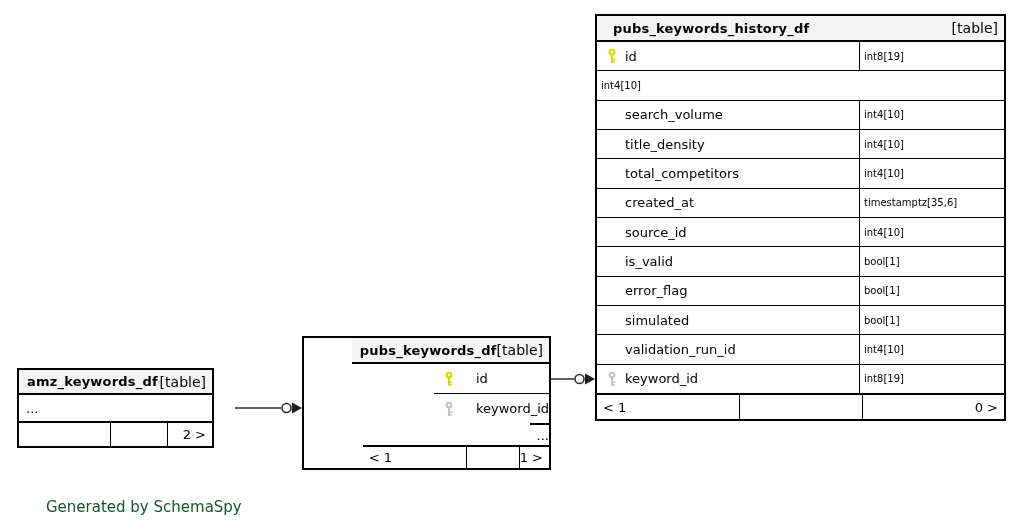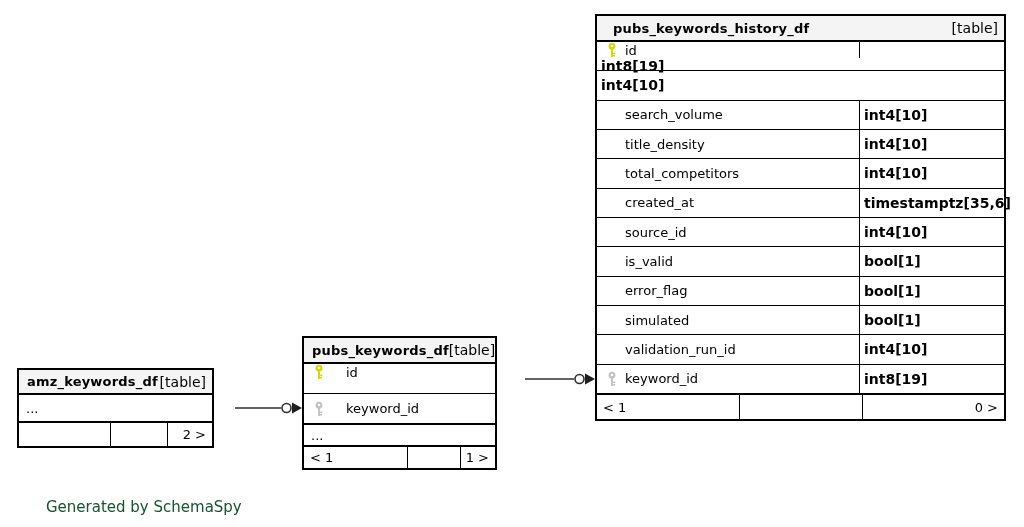--- a/index.html
+++ b/index.html
@@ -6,28 +6,28 @@
   #canvas{
     position:relative;width:1024px;height:527px;background:#ffffff;overflow:hidden;
     font-family:"DejaVu Sans","Liberation Sans",sans-serif;color:#000;
   }
   .tbl{position:absolute;box-sizing:border-box;border:2px solid #000;background:#fff;display:flex;flex-direction:column;}
   .hdr{box-sizing:border-box;border-bottom:2px solid #000;background:#f4f4f4;display:flex;align-items:center;padding:0 6px 0 8px;}
   .tname{font-weight:bold;font-size:13px;letter-spacing:.2px;}
   .ttag{margin-left:auto;font-size:14px;}
   .rows{display:flex;flex-direction:column;}
   .row{display:flex;align-items:stretch;border-top:1px solid #000;flex:1;min-height:0;}
-  .row:first-child{border-top:none;flex-direction:column;}
+  .row:first-child{border-top:none;}
   .namecell{display:flex;align-items:center;box-sizing:border-box;padding-left:9px;flex:0 0 auto;}
   .hist .namecell{width:263px;border-right:1px solid #000;}
   .keyslot{width:12px;height:16px;flex:0 0 12px;display:flex;align-items:center;}
   .hist .keyslot{margin-right:7px;}
   .mid  .keyslot{margin-right:21px;}
   .cname{font-size:13px;white-space:nowrap;}
-  .typecell{display:flex;align-items:center;box-sizing:border-box;padding-left:4px;font-size:14px;flex:1 1 auto;white-space:nowrap;font-weight:bold;}
+  .typecell{display:flex;align-items:center;box-sizing:border-box;padding-left:4px;font-size:10px;flex:1 1 auto;white-space:nowrap;}
   .ellipsisrow{display:flex;align-items:center;border-top:2px solid #000;box-sizing:border-box;padding-left:7px;font-size:13px;flex:0 0 auto;}
   .ftr{display:flex;border-top:2px solid #000;box-sizing:border-box;flex:0 0 auto;}
   .fcell{box-sizing:border-box;display:flex;align-items:center;font-size:13px;}
   .fcell.l{padding-left:6px;justify-content:flex-start;}
   .fcell.r{padding-right:6px;justify-content:flex-end;}
   .fcell + .fcell{border-left:1px solid #000;}
   .key-pk .khead{fill:#d8d800;} .key-pk .kstem{fill:#d8d800;}
   .key-fk .khead{fill:#c4c4c4;} .key-fk .kstem{fill:#c4c4c4;}
   #edges{position:absolute;left:0;top:0;pointer-events:none;}
   #genby{position:absolute;left:18px;top:498px;font-size:15px;color:#14532d;margin-left:28px;}
@@ -155,21 +155,21 @@
         <div class="typecell">int8[19]</div>
       </div>
     </div>
     <div class="ftr" style="height:26px;">
       <div class="fcell l" style="width:142px;">&lt; 1</div>
       <div class="fcell" style="width:123px;"></div>
       <div class="fcell r" style="flex:1;">0 &gt;</div>
     </div>
   </div>
 
-  <div class="tbl mid" style="left:302px;top:336px;width:195px;height:134px;">
+  <div class="tbl mid" style="left:302px;top:336px;width:249px;height:134px;align-items:flex-end;">
     <div class="hdr" style="height:26px;">
       <span class="tname">pubs_keywords_df</span>
       <span class="ttag">[table]</span>
     </div>
     <div class="rows" style="height:59px;">
       <div class="row">
         <div class="namecell">
           <span class="keyslot key-pk">
             <svg width="12" height="16" viewBox="0 0 12 16">
                 <circle class="khead" cx="6" cy="4.2" r="3.4"></circle>

